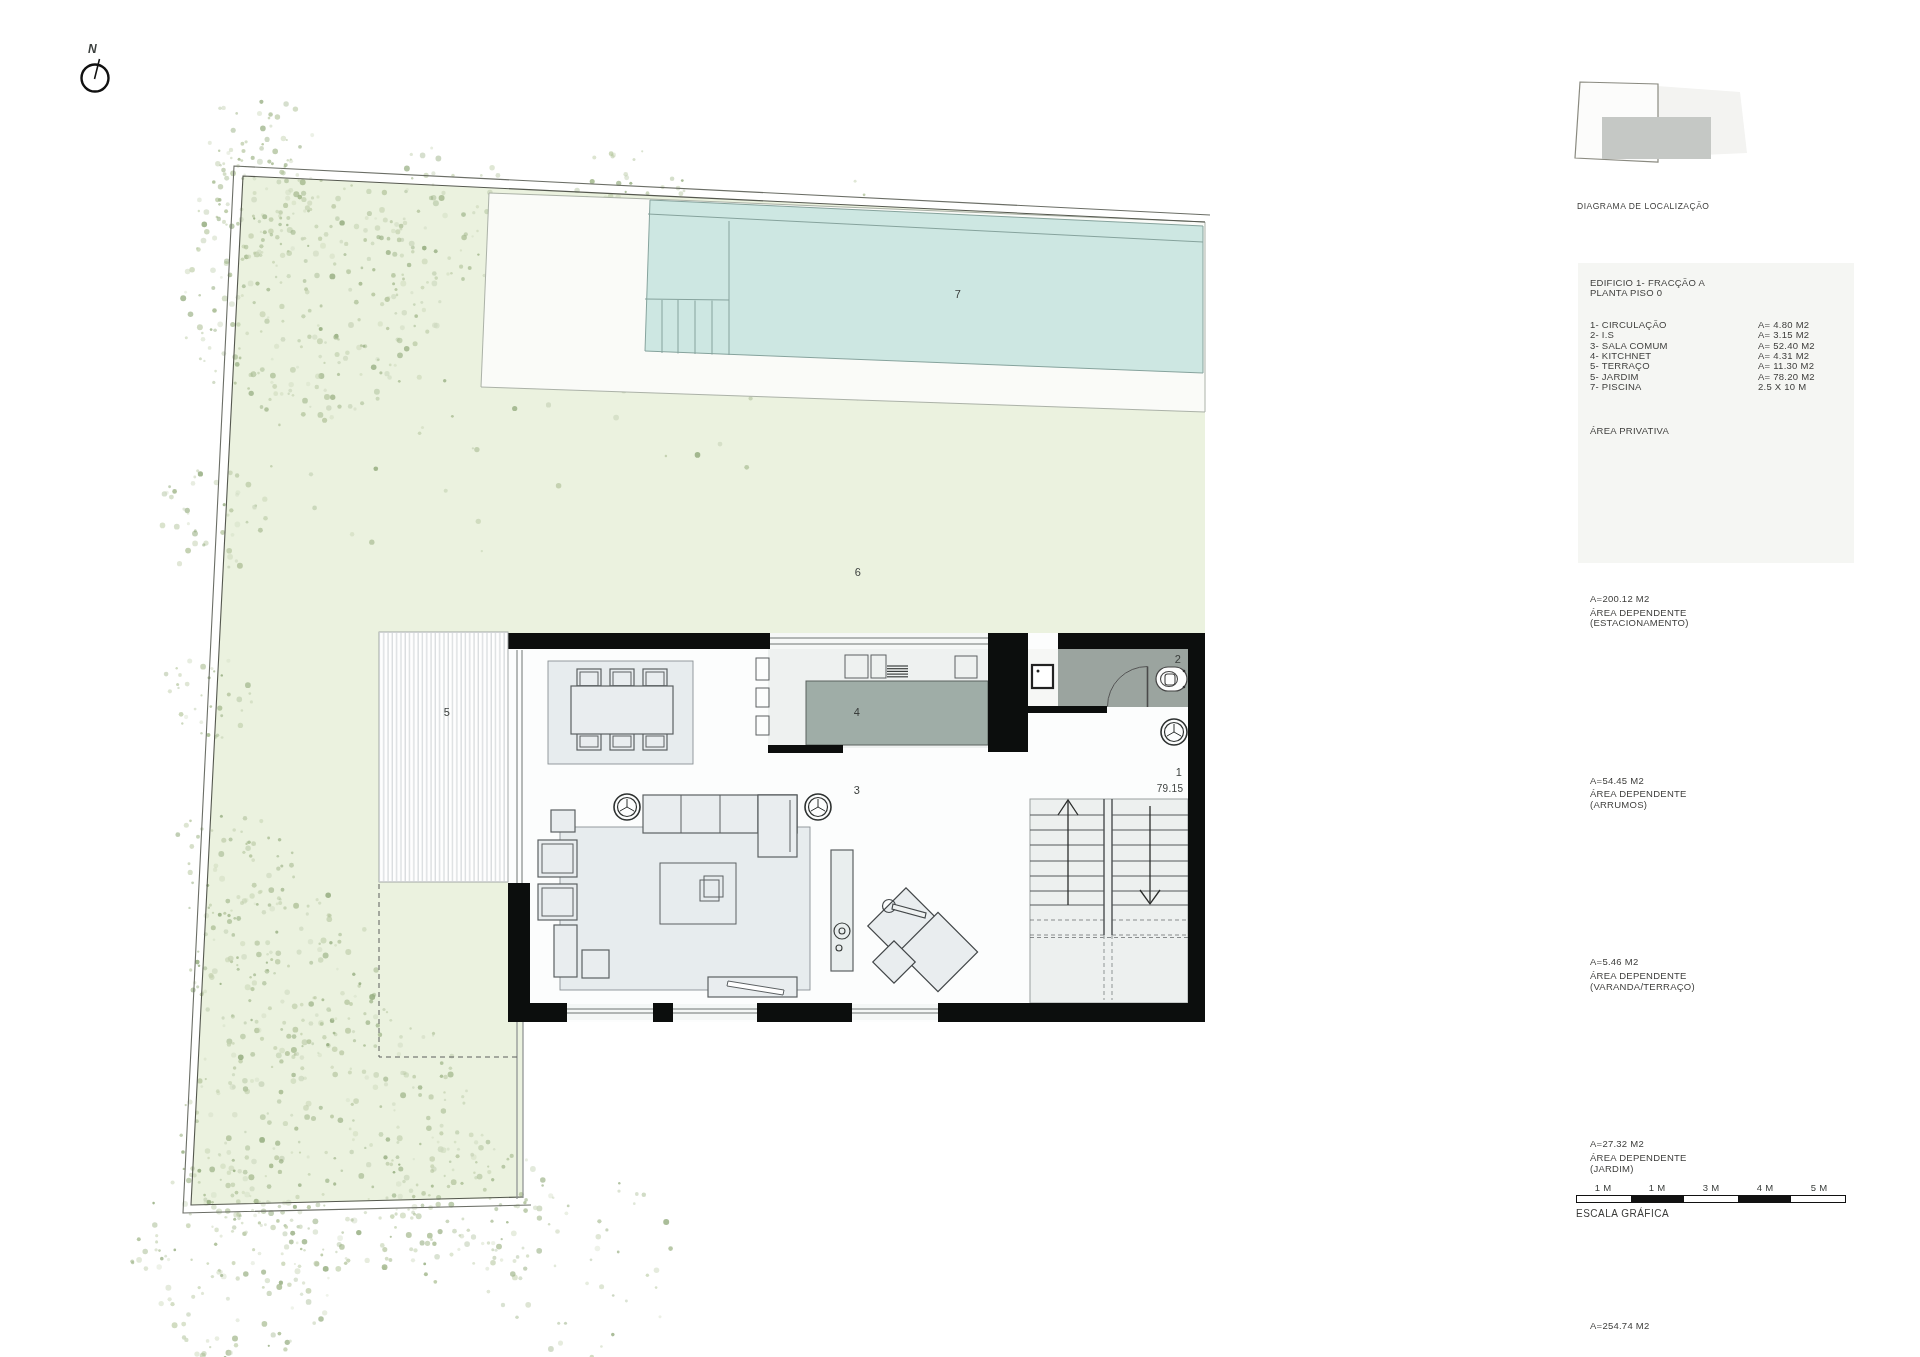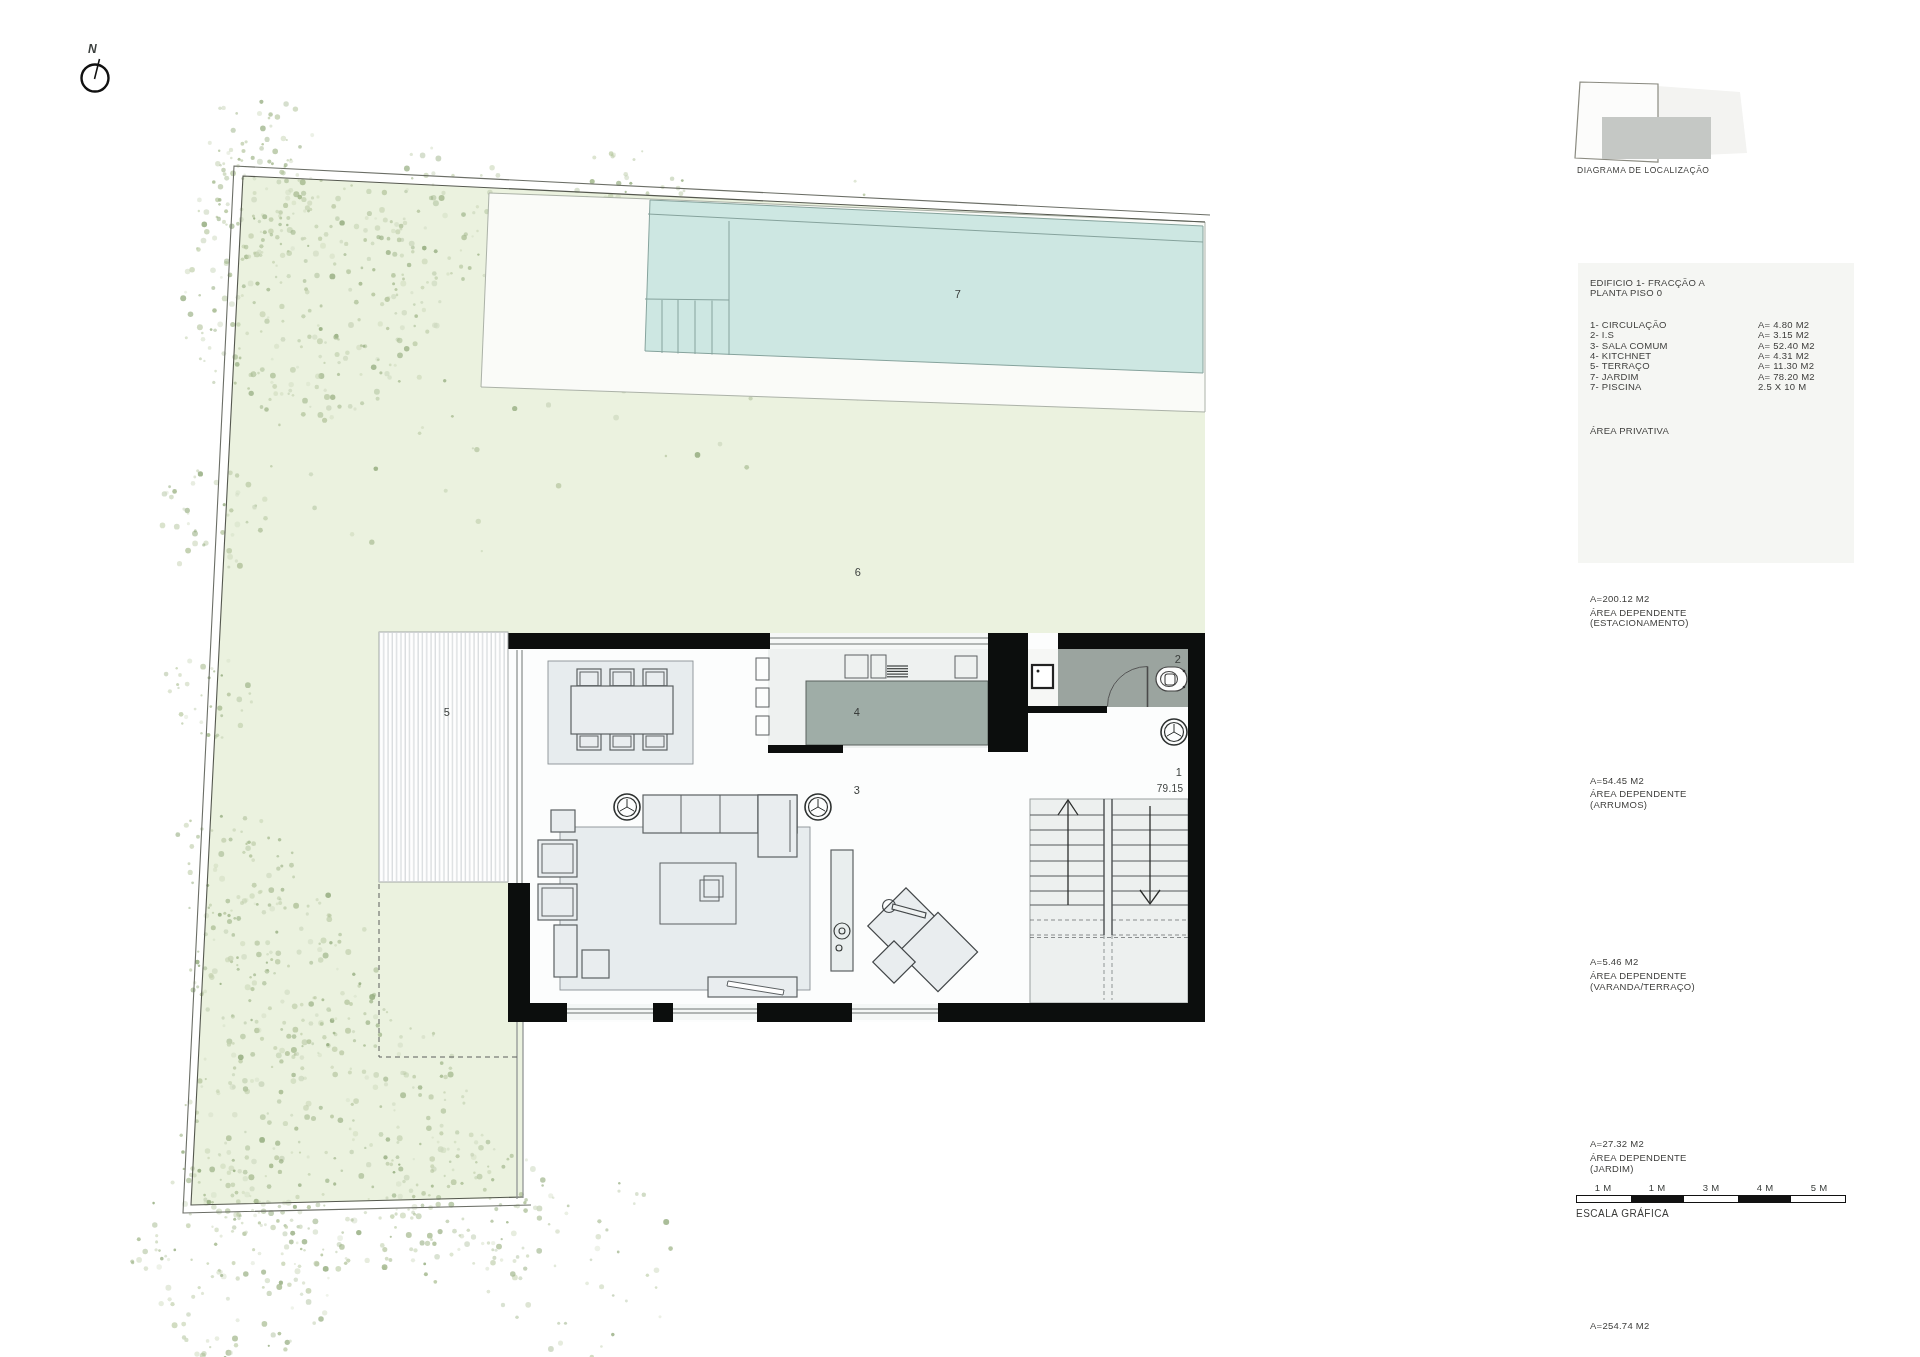--- a/index.html
+++ b/index.html
@@ -6,21 +6,21 @@
     --c-garden:#ebf2df; --c-pool:#cde7e2; --c-wall:#0c0e0d;
     --c-bath:#9ba49f; --c-island:#9fada7; --c-ink:#3a3e3c; --c-panel:#f5f6f3;
   }
   html,body{margin:0;padding:0;background:#ffffff;}
   #stage{position:relative;width:1920px;height:1357px;background:#fff;overflow:hidden;
          font-family:"Liberation Sans",sans-serif;color:var(--c-ink);}
   #plan-svg{position:absolute;left:0;top:0;}
   .lbl{position:absolute;transform:translate(-50%,-50%);font-size:11px;color:var(--c-ink);
        letter-spacing:.3px;white-space:nowrap;}
   .lbl.small{font-size:10px;}
-  .caption{position:absolute;font-size:8.5px;letter-spacing:.5px;color:#3c3c3a;white-space:nowrap;}
+  .caption{position:absolute;font-size:8.5px;letter-spacing:.5px;color:#3c3c3a;white-space:nowrap;margin-top:36px;}
   .north-n{position:absolute;left:88px;top:42px;font-size:12px;font-style:italic;font-weight:bold;}
   
   #legend{position:absolute;left:1578px;top:263px;width:276px;height:300px;
           background:var(--c-panel);box-sizing:border-box;padding:15px 10px 0 12px;
           font-size:9.5px;line-height:10.4px;letter-spacing:.25px;color:#3e3e3c;}
   #legend .title{margin-bottom:0;}
   #legend .items{margin-top:21px;}
   #legend .areas{margin-top:33px;}
   .lrow{display:flex;align-items:flex-start;justify-content:center;}
   .lrow .ll{width:168px;flex:0 0 168px;}
@@ -1733,21 +1733,21 @@
         </div>
         <div class="lrow">
           <div class="ll">4- KITCHNET</div>
           <div class="lv">A= 4.31 M2</div>
         </div>
         <div class="lrow">
           <div class="ll">5- TERRAÇO</div>
           <div class="lv">A= 11.30 M2</div>
         </div>
         <div class="lrow">
-          <div class="ll">7- JARDIM</div>
+          <div class="ll">5- JARDIM</div>
           <div class="lv">A= 78.20 M2</div>
         </div>
         <div class="lrow">
           <div class="ll">7- PISCINA</div>
           <div class="lv">2.5 X 10 M</div>
         </div>
       </div>
   <div class="areas" id="legend-areas">
         <div class="lrow">
           <div class="ll">ÁREA PRIVATIVA</div>

